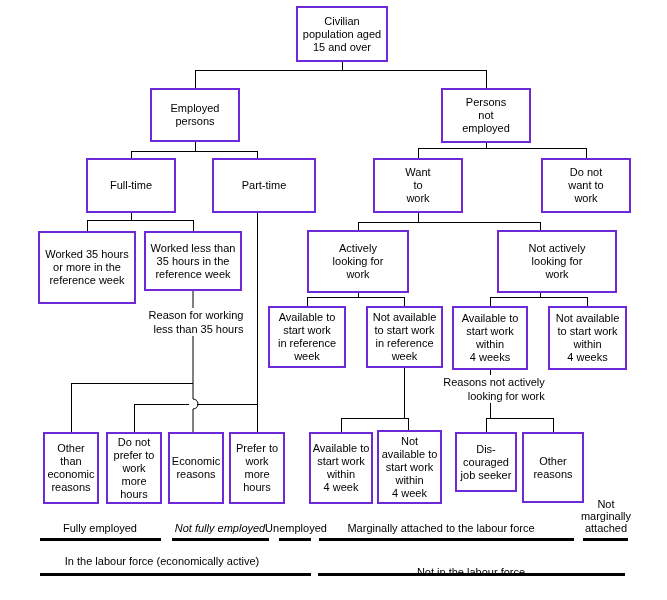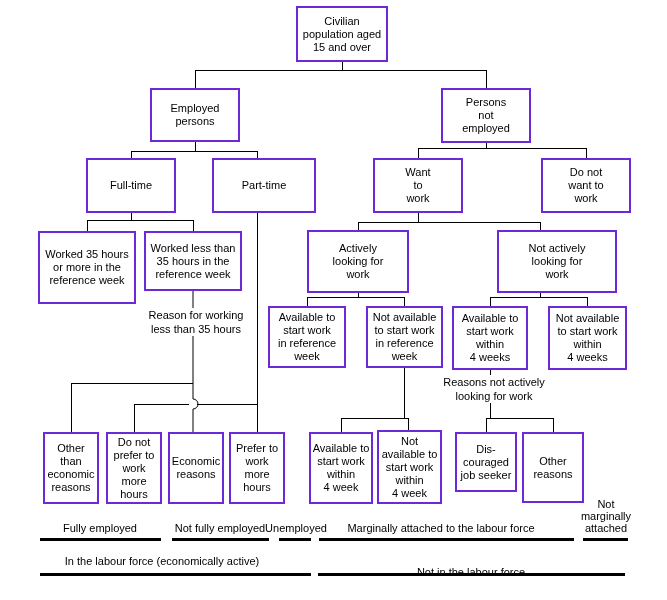--- a/index.html
+++ b/index.html
@@ -8,21 +8,21 @@
     font-family:"Liberation Sans", sans-serif;color:#000;
   }
   #lines{position:absolute;left:0;top:0;}
   .node{
     position:absolute;box-sizing:border-box;border:2px solid #6d28d9;background:#fff;
     display:flex;align-items:center;justify-content:center;text-align:center;
     font-size:11px;line-height:13px;white-space:pre-line;padding:1px;
   }
   .flabel{
     position:absolute;transform:translate(-50%,-50%);background:#fff;
-    font-size:11px;line-height:14px;text-align:center;white-space:pre-line;padding:0 3px;
+    font-size:11px;line-height:14px;text-align:right;white-space:pre-line;padding:0 3px;
   }
   .blabel{
     position:absolute;transform:translateX(-50%);
     font-size:11px;line-height:12px;text-align:center;white-space:pre-line;
   }
 </style>
 </head>
 <body>
 
 <div id="stage">
@@ -129,21 +129,21 @@
     <div class="node" style="left: 455px; top: 432px; width: 62px; height: 60px; text-align: center;">Dis-
 couraged
 job seeker</div>
     <div class="node" style="left: 522px; top: 432px; width: 62px; height: 71px;">Other
 reasons</div>
     <div class="flabel" style="left: 196px; top: 322px;">Reason for working
 less than 35 hours</div>
     <div class="flabel" style="left: 494px; top: 389px;">Reasons not actively
 looking for work</div>
     <div class="blabel" style="left: 100px; top: 522px;">Fully employed</div>
-    <div class="blabel" style="left: 220px; top: 522px;">Not fully employed</div>
+    <div class="blabel" style="left: 220px; top: 522px; font-style: italic;">Not fully employed</div>
     <div class="blabel" style="left: 296px; top: 522px;">Unemployed</div>
     <div class="blabel" style="left: 441px; top: 522px;">Marginally attached to the labour force</div>
     <div class="blabel" style="left: 606px; top: 498px;">Not
 marginally
 attached</div>
     <div class="blabel" style="left: 162px; top: 555px; text-align: center;">In the labour force (economically active)</div>
     <div class="blabel" style="left: 471px; top: 555px; margin-top: 11px;">Not in the labour force</div>
   </div>
 
 </body></html>

